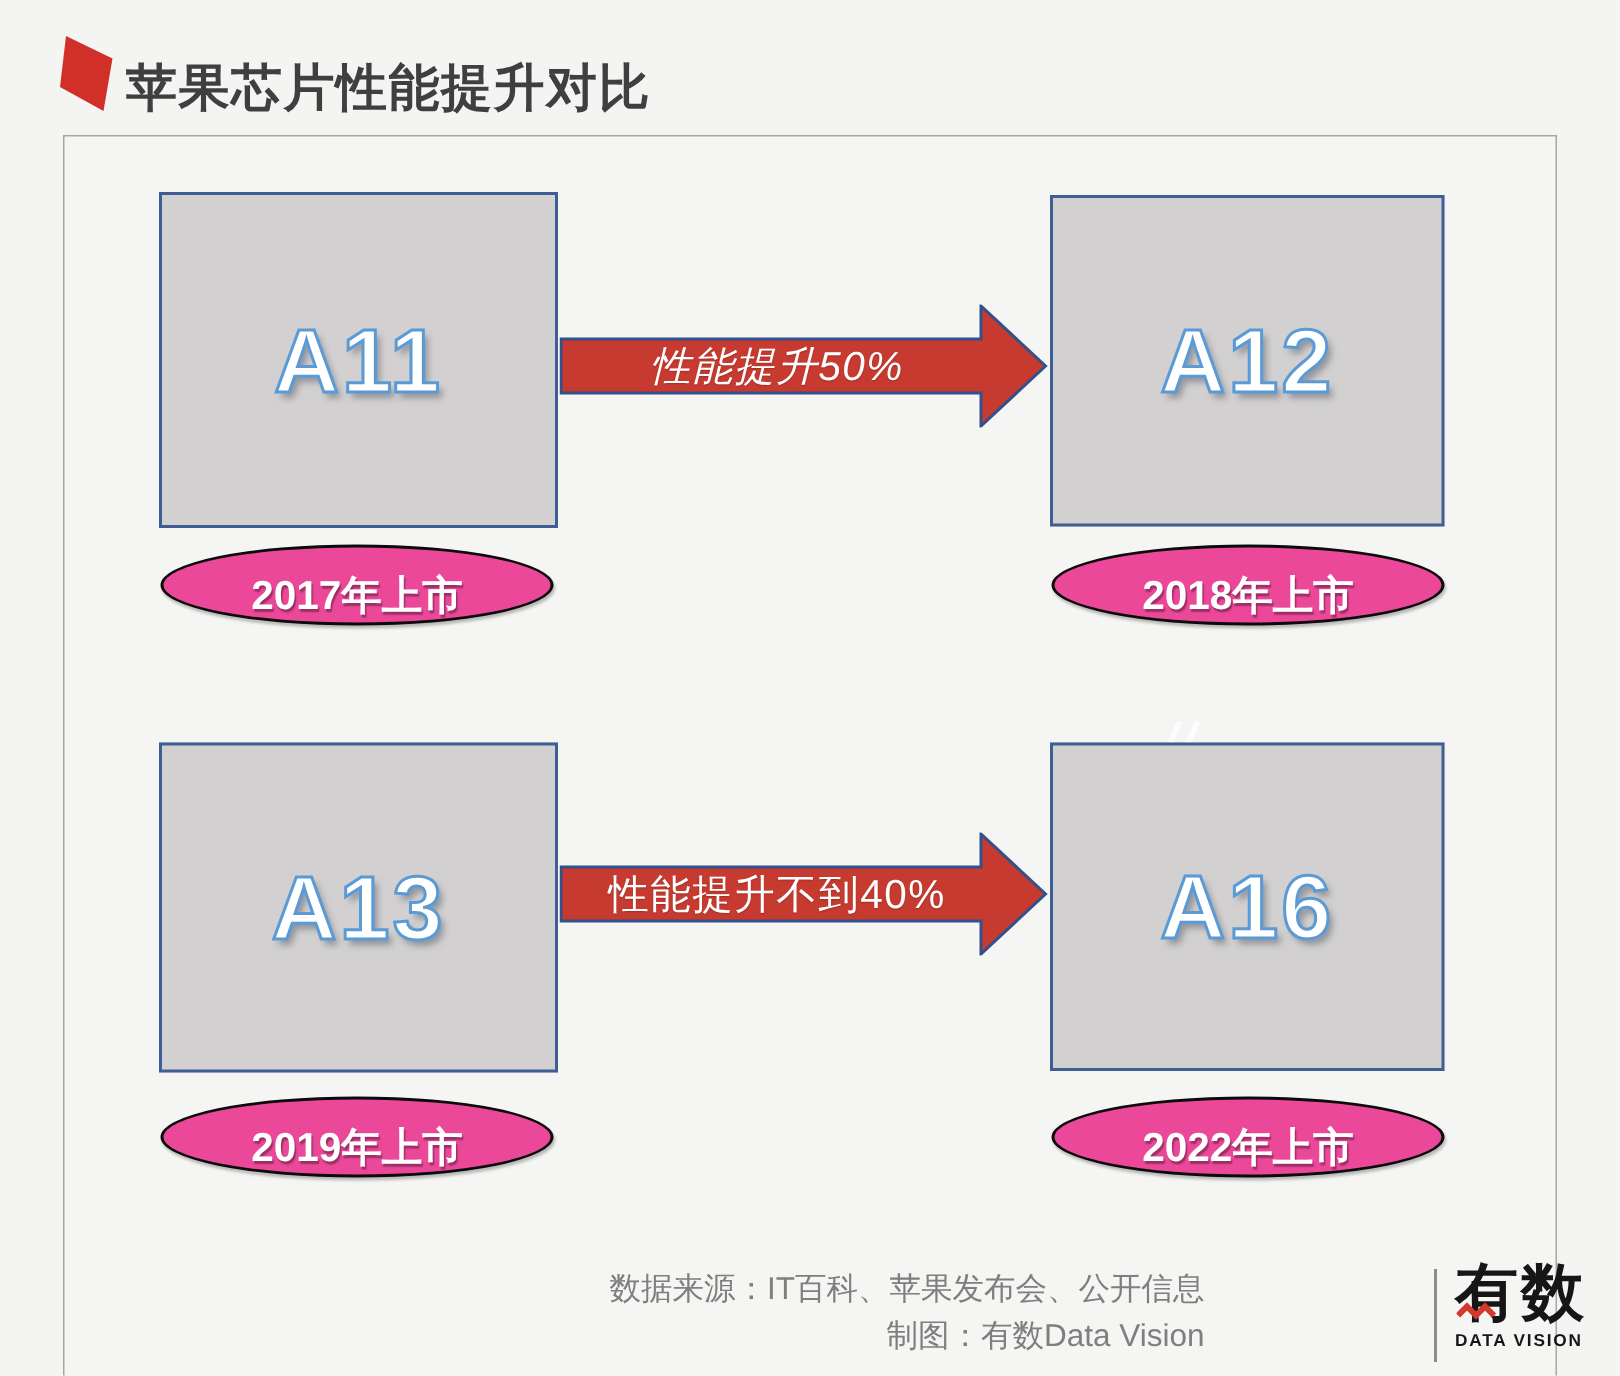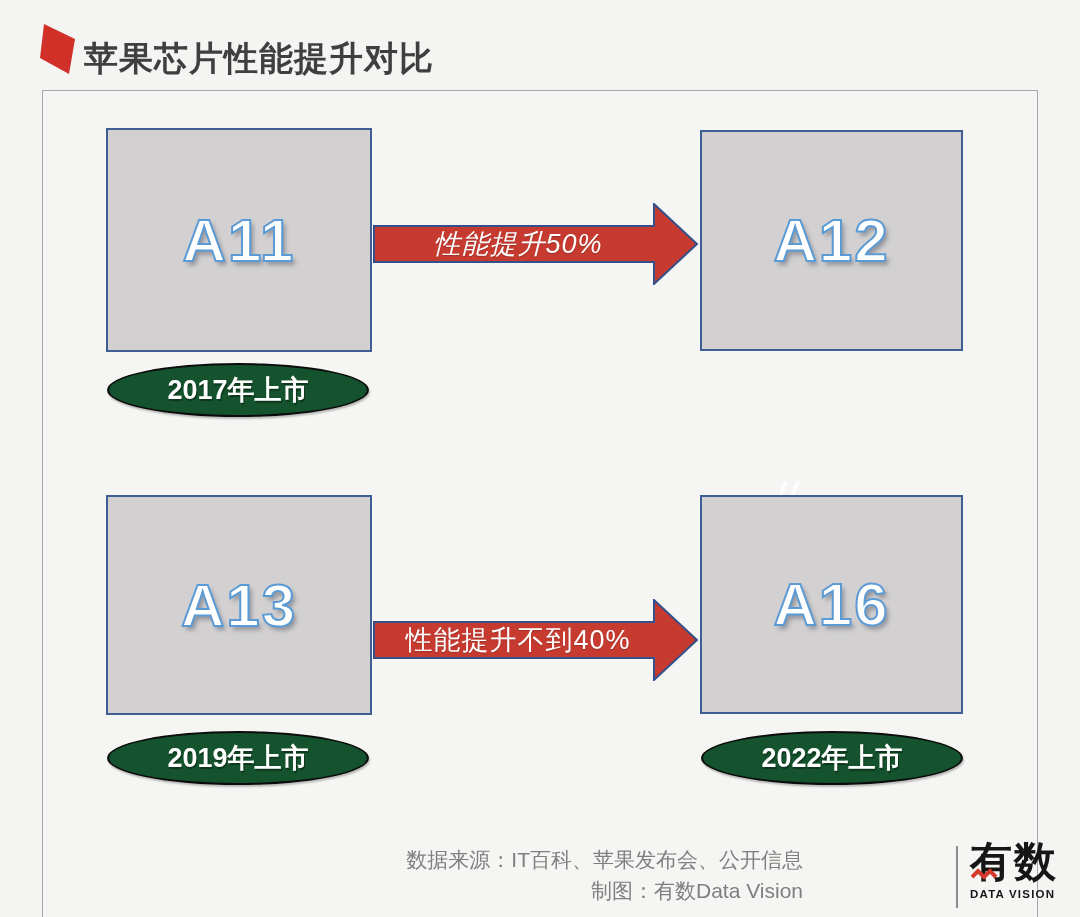--- a/index.html
+++ b/index.html
@@ -37,39 +37,39 @@
   .chip-box.r2c2 { left: 657px; top: 404px; width: 263px; height: 219px; }
 
   .chip-label {
     font-size: 60px; font-weight: bold; color: #ffffff; letter-spacing: 2px;
     -webkit-text-stroke: 2px #5b9bd5;
     text-shadow: 3px 4px 4px rgba(95, 100, 115, 0.55);
   }
 
   .launch-ellipse {
     position: absolute; width: 262px; height: 54px;
-    background: #14532d;
+    background: #ec4899;
     border: 2px solid #0b0b0b;
     border-radius: 50%;
-    display: flex; align-items: center; justify-content: center;
+    display: flex; align-items: flex-end; justify-content: center;
     box-shadow: 1px 2px 2px rgba(0,0,0,0.25);
   }
   .launch-ellipse.r1c1 { left: 64px;  top: 272px; }
   .launch-ellipse.r1c2 { left: 658px; top: 272px; }
   .launch-ellipse.r2c1 { left: 64px;  top: 640px; }
   .launch-ellipse.r2c2 { left: 658px; top: 640px; }
 
   .launch-label {
     font-size: 27px; font-weight: bold; color: #ffffff;
     text-shadow: 1px 2px 1px rgba(0,0,0,0.35);
   }
 
   .arrow-wrap { position: absolute; width: 326px; height: 82px; }
   .arrow-wrap.row1 { left: 330px; top: 112px; font-style: italic; }
-  .arrow-wrap.row2 { left: 330px; top: 508px; }
+  .arrow-wrap.row2 { left: 330px; top: 464px; }
   .arrow-wrap svg { position: absolute; left: 0; top: 0; }
   .arrow-label {
     position: absolute; left: 0; top: 0; width: 290px; height: 82px;
     display: flex; align-items: center; justify-content: center;
     font-size: 27px; color: #ffffff; font-weight: normal;
     letter-spacing: 1px;
     text-shadow: 0 1px 1px rgba(0,0,0,0.2);
   }
 
   
@@ -127,20 +127,23 @@
     <div class="arrow-label">性能提升50%</div>
   </div>
 
   <div class="chip-box r1c2">
     <span class="chip-label">A12</span>
   </div>
 
   <div class="launch-ellipse r1c1">
     <span class="launch-label">2017年上市</span>
   </div>
+  <div class="launch-ellipse r1c2">
+    <span class="launch-label">2018年上市</span>
+  </div>
 
   <div class="watermark-marks">
       <span></span>
       <span></span>
     </div>
 
   <div class="chip-box r2c1">
     <span class="chip-label">A13</span>
   </div>
 

